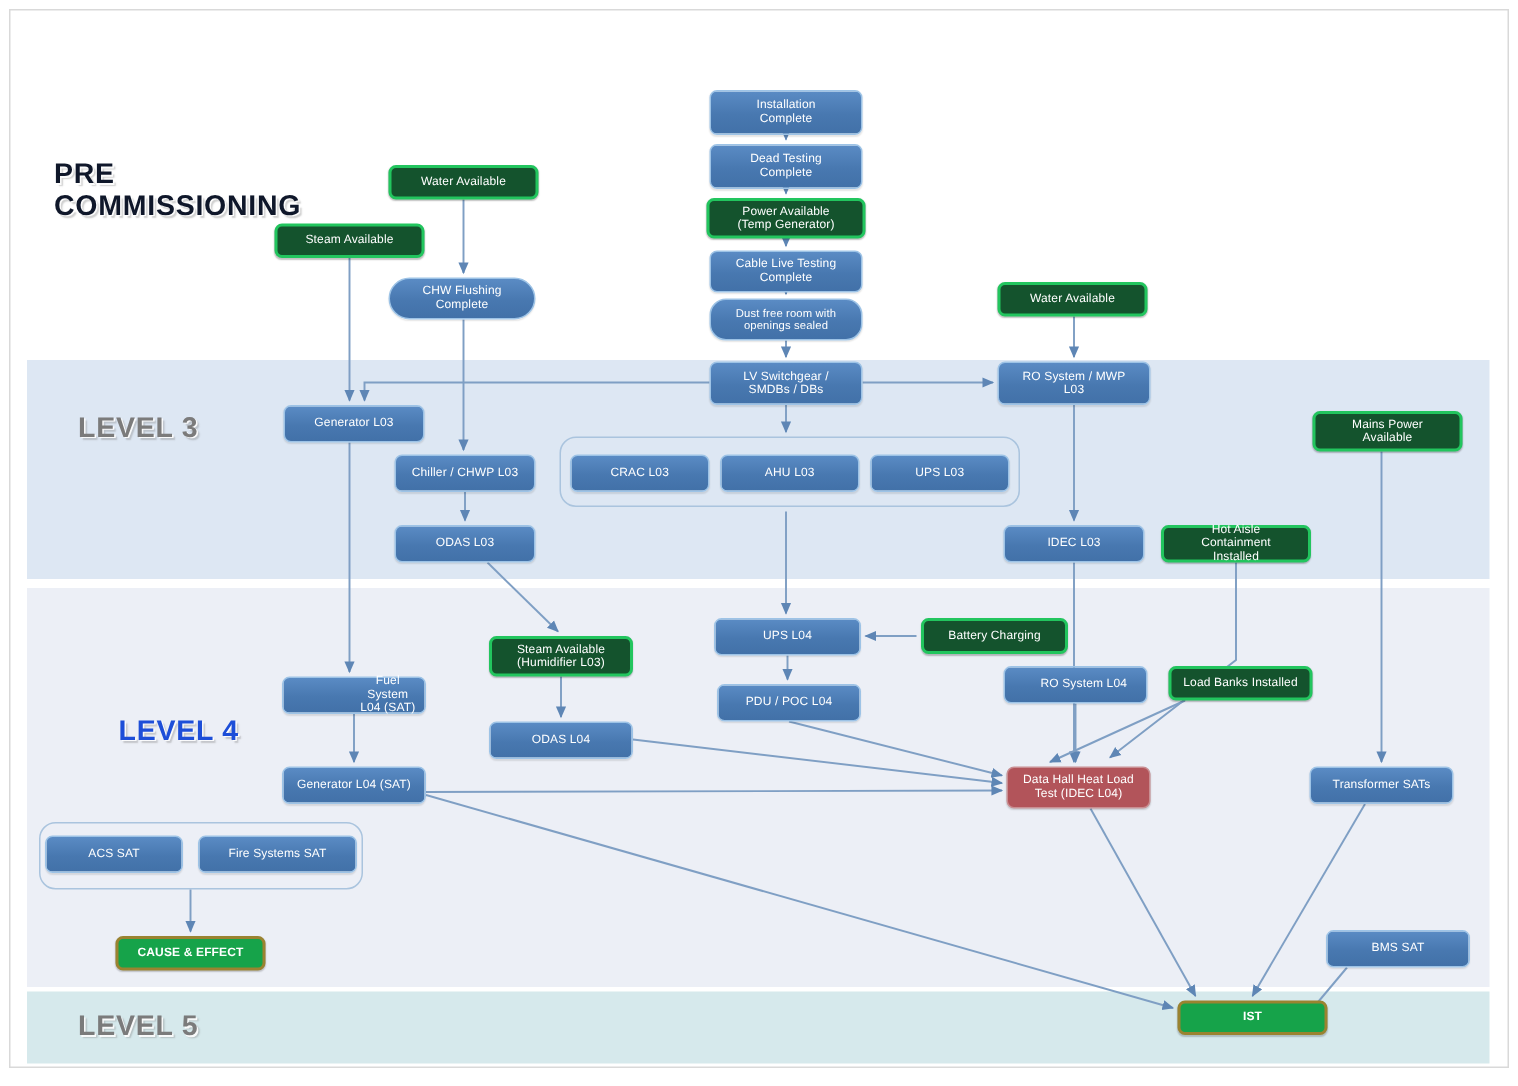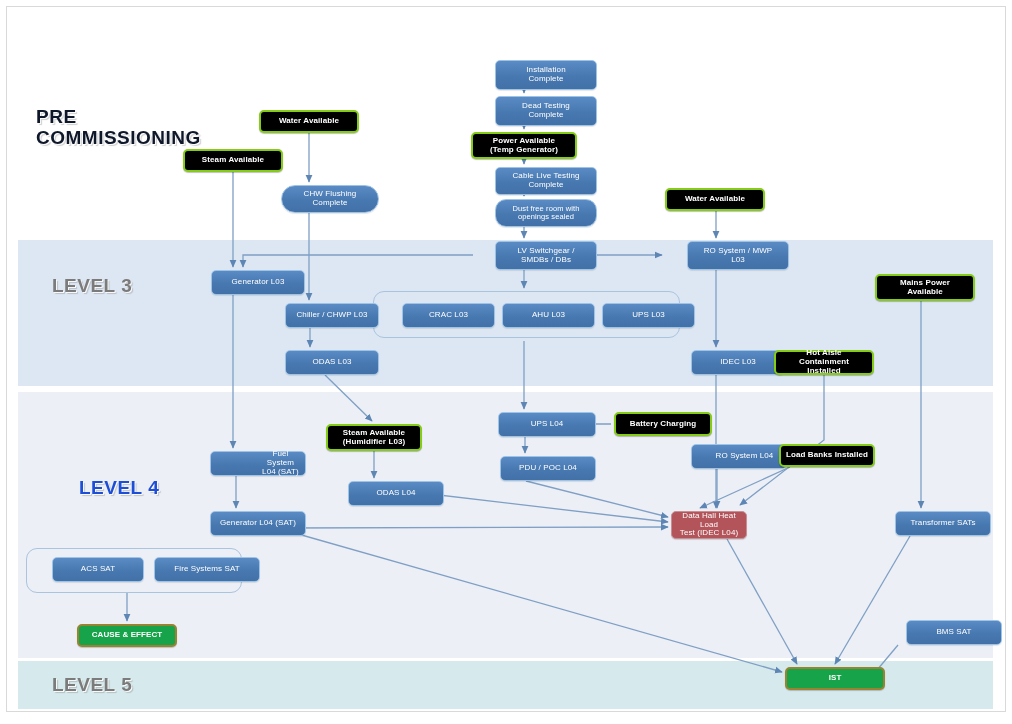--- a/index.html
+++ b/index.html
@@ -60,26 +60,25 @@
     line-height: 1.12;
     border-radius: 5px;
     padding: 1px 3px;
     white-space: pre-line;
     letter-spacing: 0.1px;
   }
   .node.blue {
     background: linear-gradient(180deg, #5A8BC4 0%, #4878B0 55%, #4271A8 100%);
     border: 1px solid #9DC3E6;
     box-shadow: 0 1px 1px rgba(0,0,0,0.10);
-    margin-left: 22px;
   }
   .node.red {
-    background: #000000;
-    border: 2px solid #84cc16;
-    font-weight: bold;
+    background: #14532d;
+    border: 2px solid #22c55e;
+    font-weight: normal;
     box-shadow: 0 1px 1px rgba(0,0,0,0.25);
   }
   .node.green {
     background: #16A34A;
     border: 2px solid #9a8330;
     font-weight: bold;
     box-shadow: 0 1px 1px rgba(0,0,0,0.2);
   }
   .node.maroon {
     background: #B2545A;
@@ -196,21 +195,21 @@
       <div class="node blue" style="left: 476px; top: 412px; width: 98px; height: 25px; font-size: 8px;">UPS L04</div>
       <div class="node red" style="left: 614px; top: 412px; width: 98px; height: 24px; font-size: 8px;">Battery Charging</div>
       <div class="node red" style="left: 326px; top: 424px; width: 96px; height: 27px; font-size: 8px;">Steam Available
 (Humidifier L03)</div>
       <div class="node blue" style="left: 188px; top: 451px; width: 96px; height: 25px; font-size: 8px; padding-left: 48px;">Fuel System L04 (SAT)</div>
       <div class="node blue" style="left: 669px; top: 444px; width: 96px; height: 25px; font-size: 8px; padding-left: 14px;">RO System L04</div>
       <div class="node red" style="left: 779px; top: 444px; width: 96px; height: 23px; font-size: 8px;">Load Banks Installed</div>
       <div class="node blue" style="left: 478px; top: 456px; width: 96px; height: 25px; font-size: 8px;">PDU / POC L04</div>
       <div class="node blue" style="left: 326px; top: 481px; width: 96px; height: 25px; font-size: 8px;">ODAS L04</div>
       <div class="node blue" style="left: 188px; top: 511px; width: 96px; height: 25px; font-size: 8px;">Generator L04 (SAT)</div>
-      <div class="node maroon" style="left: 671px; top: 511px; width: 76px; height: 28px; font-size: 8px;">Data Hall Heat Load
+      <div class="node maroon" style="left: 671px; top: 511px; width: 96px; height: 28px; font-size: 8px;">Data Hall Heat Load
 Test (IDEC L04)</div>
       <div class="node blue" style="left: 873px; top: 511px; width: 96px; height: 25px; font-size: 8px;">Transformer SATs</div>
       <div class="node blue" style="left: 30px; top: 557px; width: 92px; height: 25px; font-size: 8px;">ACS SAT</div>
       <div class="node blue" style="left: 132px; top: 557px; width: 106px; height: 25px; font-size: 8px;">Fire Systems SAT</div>
       <div class="node blue" style="left: 884px; top: 620px; width: 96px; height: 25px; font-size: 8px;">BMS SAT</div>
       <div class="node green" style="left: 77px; top: 624px; width: 100px; height: 23px; font-size: 8px;">CAUSE &amp; EFFECT</div>
       <div class="node green" style="left: 785px; top: 667px; width: 100px; height: 23px; font-size: 8px;">IST</div>
     </div>
 </div>
 

